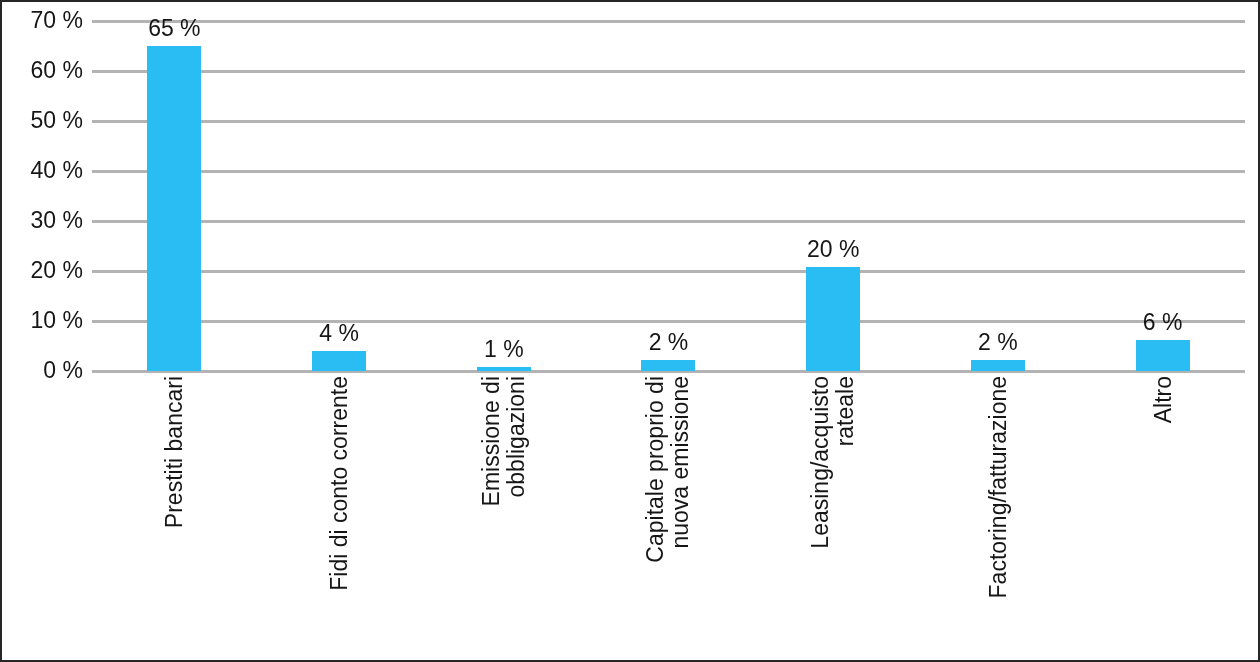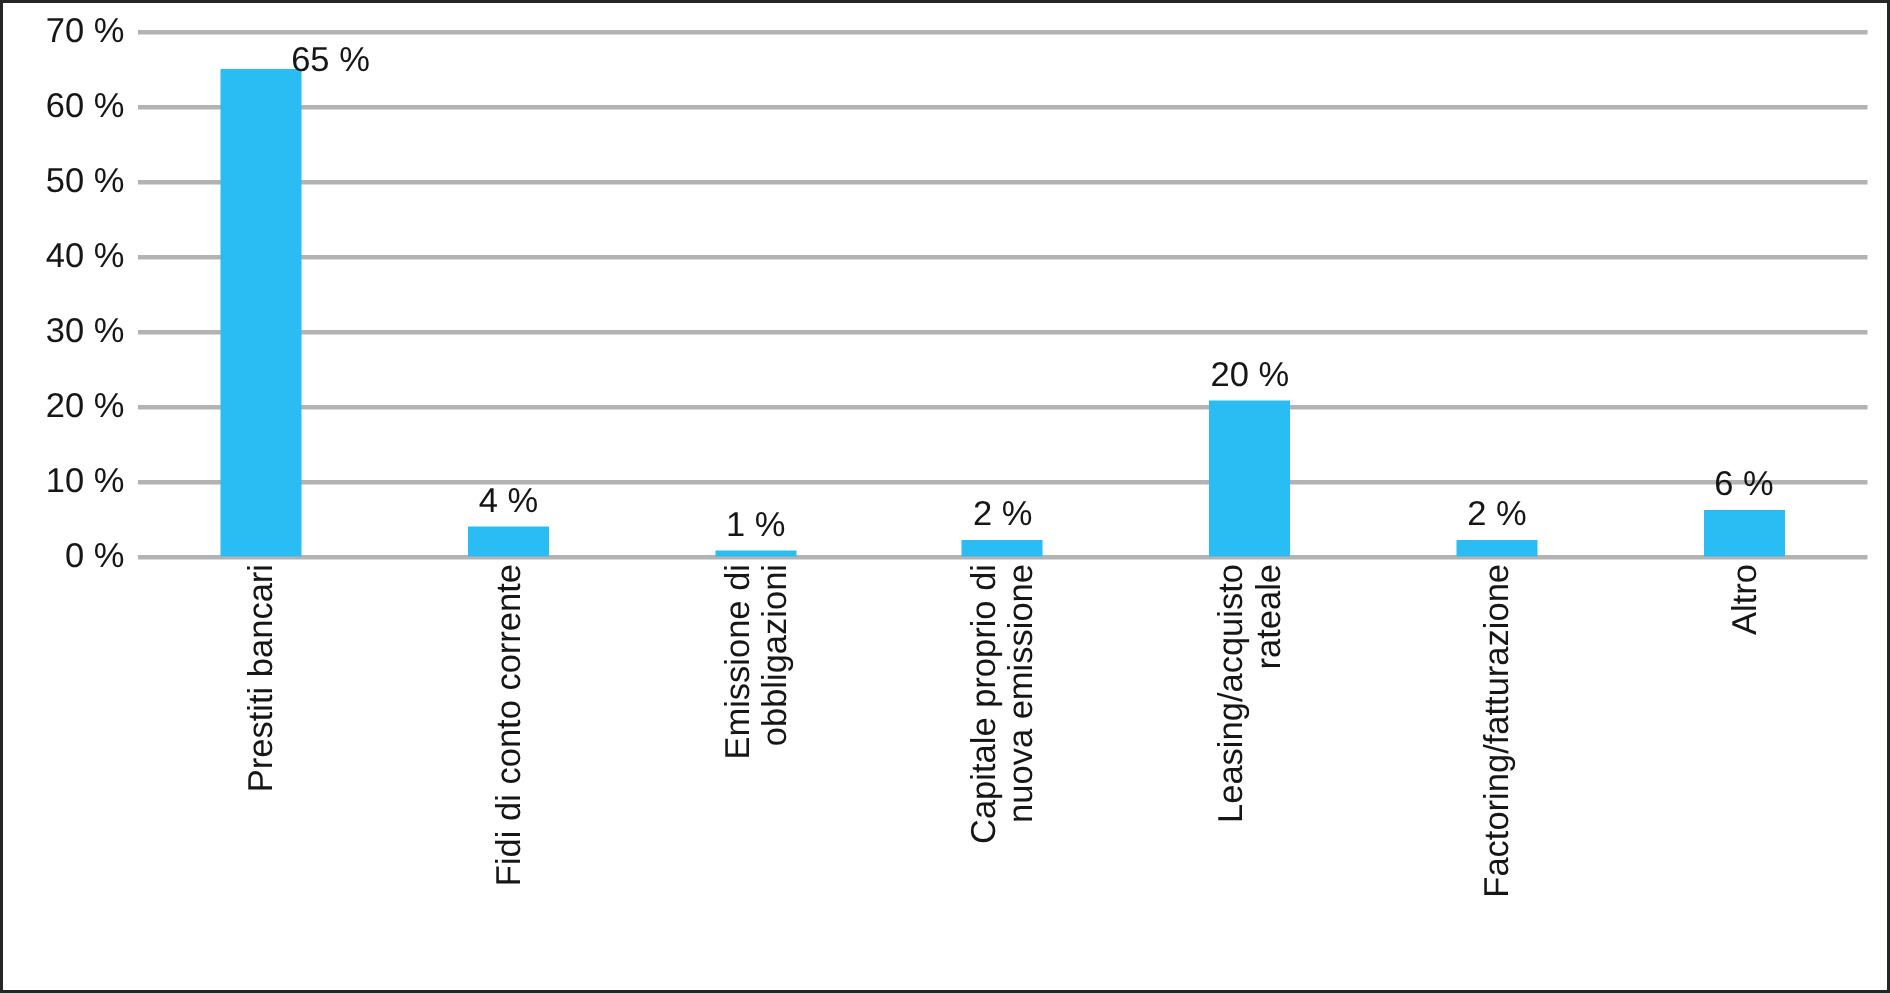--- a/index.html
+++ b/index.html
@@ -118,21 +118,21 @@
         <div class="gridline" style="top: 250px;"></div>
         <div class="gridline" style="top: 200px;"></div>
         <div class="gridline" style="top: 150px;"></div>
         <div class="gridline" style="top: 100px;"></div>
         <div class="gridline" style="top: 50px;"></div>
         <div class="gridline" style="top: 0px;"></div>
       </div>
     <div id="bars">
         <div class="bar-slot" style="left: 0px; width: 164.714px;">
           <div class="bar" style="height: 325px; background: rgb(41, 189, 243);"></div>
-          <div class="bar-label" style="bottom: 320px; margin-left: 46px;">65 %</div>
+          <div class="bar-label" style="bottom: 331px;">65 %</div>
         </div>
         <div class="bar-slot" style="left: 164.714px; width: 164.714px;">
           <div class="bar" style="height: 20px; background: rgb(41, 189, 243);"></div>
           <div class="bar-label" style="bottom: 26px;">4 %</div>
         </div>
         <div class="bar-slot" style="left: 329.429px; width: 164.714px;">
           <div class="bar" style="height: 4px; background: rgb(41, 189, 243);"></div>
           <div class="bar-label" style="bottom: 10px;">1 %</div>
         </div>
         <div class="bar-slot" style="left: 494.143px; width: 164.714px;">

